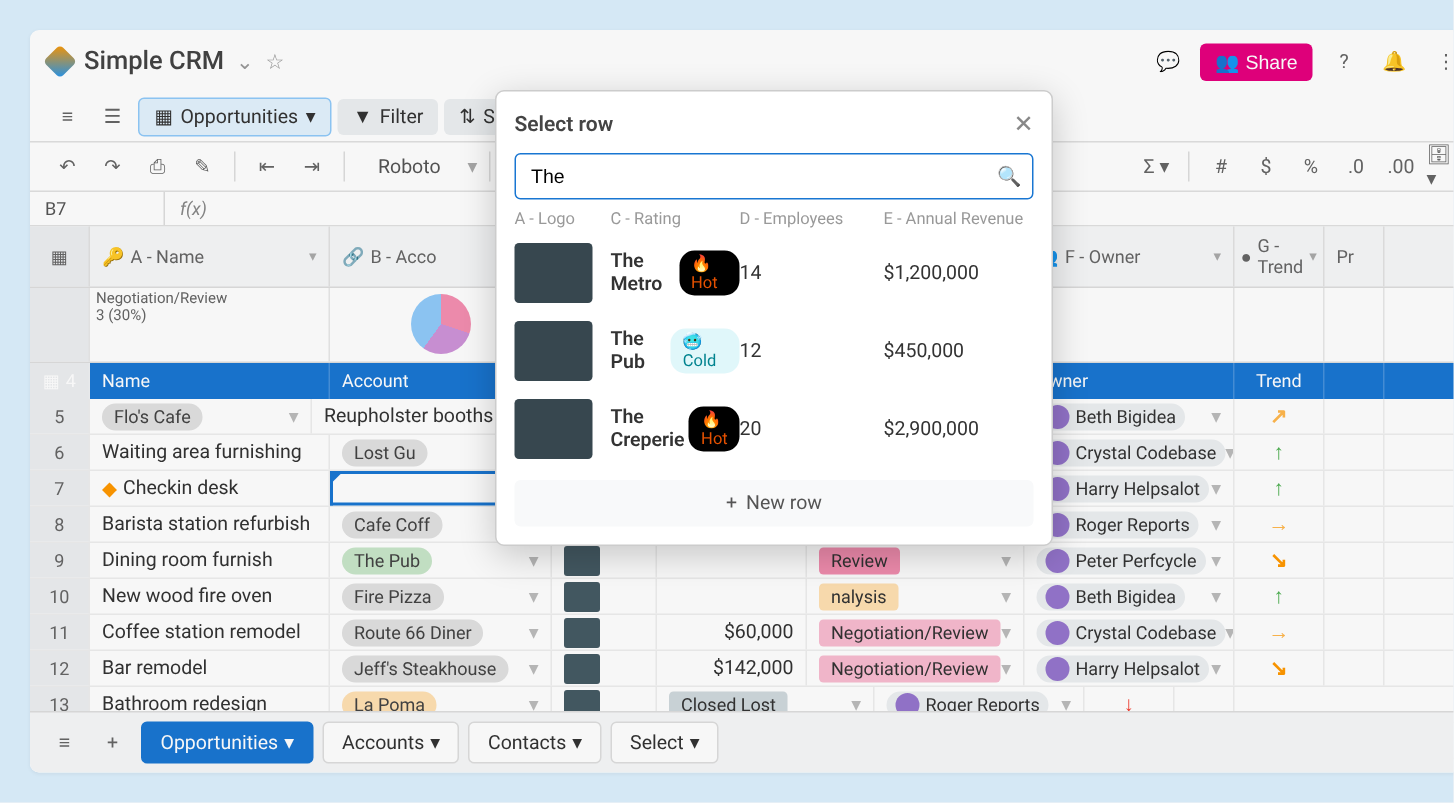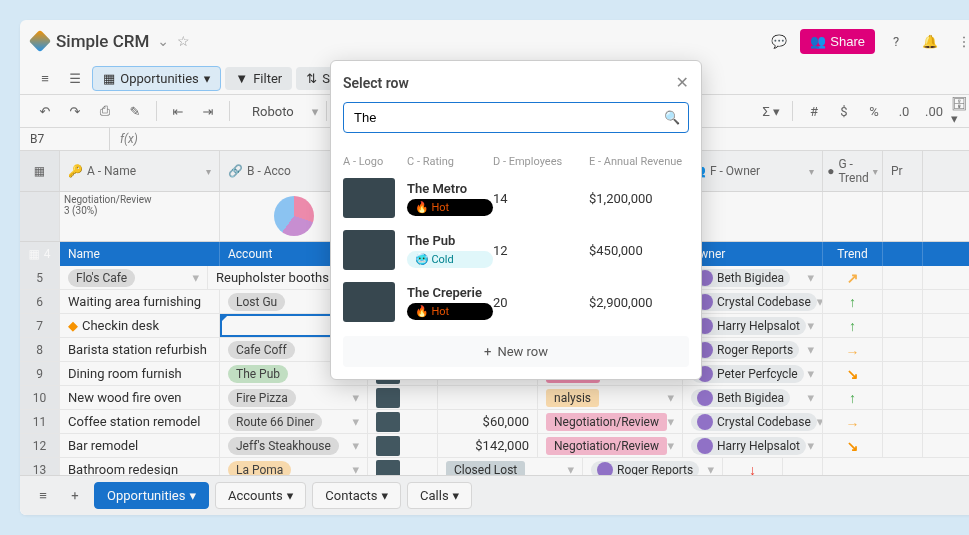--- a/index.html
+++ b/index.html
@@ -52,27 +52,27 @@
 .tab{padding:5px 12px;border-radius:4px;background:#fff;border:1px solid #ddd;font-size:13px;display:flex;align-items:center;gap:4px;cursor:pointer}
 .tab.active{background:#1976d2;color:#fff;border-color:#1976d2}
 .overlay{position:absolute;inset:0;background:rgba(0,0,0,.03)}
 .modal{position:absolute;top:40px;left:310px;width:372px;background:#fff;border:1px solid #ccc;border-radius:6px;box-shadow:0 6px 24px rgba(0,0,0,.2);padding:12px}
 .m-head{display:flex;align-items:center;margin-bottom:10px}
 .m-title{font-size:14px;font-weight:600;color:#444}
 .m-close{margin-left:auto;color:#888;cursor:pointer;font-size:16px}
 .m-sub{font-size:12px;color:#888;margin-bottom:8px}
 .m-sub a{color:#1976d2;text-decoration:none}
 .m-search{width:100%;border:1px solid #1976d2;border-radius:4px;padding:7px 28px 7px 10px;font-size:13px;outline:none}
-.m-search-wrap{position:relative;margin-bottom:18px}
+.m-search-wrap{position:relative;margin-bottom:2px}
 .m-search-ic{position:absolute;right:8px;top:8px;color:#aaa;font-size:13px}
 .m-cols{display:flex;font-size:11px;color:#999;padding:4px 0;gap:0}
 .mc-a{width:64px}.mc-c{width:86px}.mc-d{width:96px}.mc-e{flex:1}
 .m-row{display:flex;align-items:center;padding:6px 0;gap:0;cursor:pointer}
 .m-logo{width:52px;height:40px;background:#37474f;border-radius:3px;margin-right:12px;flex-shrink:0}
-.m-info{display:flex;flex-direction:column;gap:3px;width:86px}
+.m-info{display:flex;flex-direction:row;gap:3px;width:86px}
 .m-name{font-size:13px;font-weight:600;color:#333}
 .rating{display:inline-flex;align-items:center;gap:3px;padding:2px 8px;border-radius:10px;font-size:11px}
 .rating.hot{background:#000000;color:#e65100}
 .rating.cold{background:#e0f7fa;color:#00838f}
 .m-emp{width:96px;font-size:13px;color:#333}
 .m-rev{font-size:13px;color:#333}
 .m-newrow{display:flex;align-items:center;justify-content:center;gap:6px;padding:8px;margin-top:8px;color:#555;font-size:13px;background:#f8f9fa;border-radius:4px;cursor:pointer}
 </style>
 </head>
 <body>
@@ -413,21 +413,21 @@
     <div class="cell w-pr"></div>
       </div>
     </div>
 
   <div class="tabdock">
     <div class="icb">≡</div>
     <div class="icb">+</div>
     <div class="tab active"><span>Opportunities</span> ▾</div>
     <div class="tab"><span>Accounts</span> ▾</div>
     <div class="tab"><span>Contacts</span> ▾</div>
-    <div class="tab"><span>Calls</span> ▾</div>
+    <div class="tab"><span>Select</span> ▾</div>
   </div>
 
   <div class="overlay"></div>
 
   <div class="modal">
     <div class="m-head">
       <span class="m-title">Select row</span>
       <span class="m-close">✕</span>
     </div>
     <div class="m-search-wrap">

